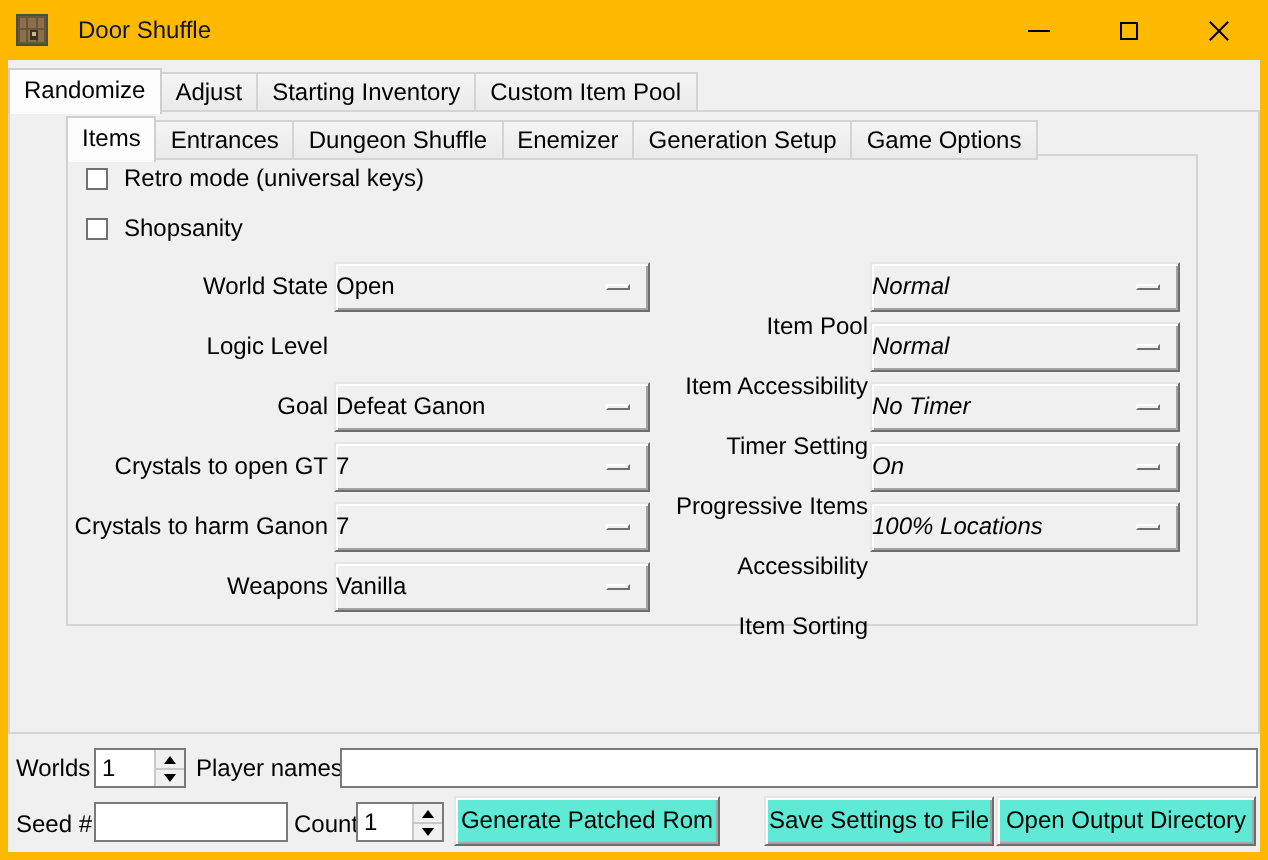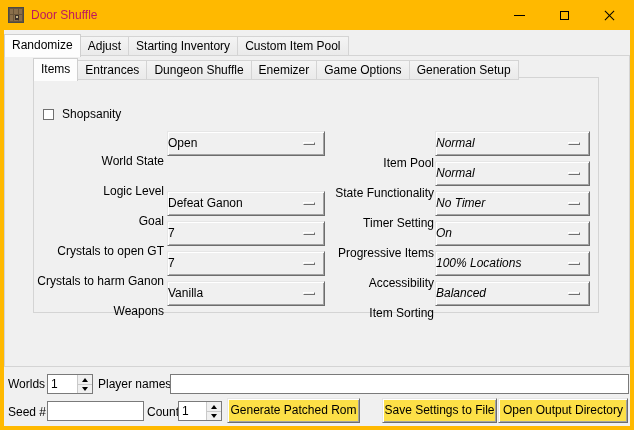--- a/index.html
+++ b/index.html
@@ -4,21 +4,21 @@
 <style>
   * { margin:0; padding:0; box-sizing:border-box; }
   html,body { width:634px; height:430px; }
   body { font-family:"Liberation Sans","DejaVu Sans",sans-serif; font-size:12px; color:#000; }
 
   .window { position:relative; width:634px; height:430px; background:#ffb900; overflow:hidden; }
 
   
   .titlebar { position:absolute; left:0; top:0; width:634px; height:30px; background:#ffb900; display:flex; align-items:center; }
   .app-icon { margin-left:8px; width:16px; height:16px; flex:0 0 auto; }
-  .title-text { margin-left:7px; font-size:12px; color:#be185d; }
+  .title-text { margin-left:15px; font-size:12px; color:#0f172a; }
   .win-controls { position:absolute; right:2px; top:0; height:30px; display:flex; }
   .win-btn { width:45px; height:30px; display:flex; align-items:center; justify-content:center; cursor:default; }
   .glyph-min { width:11px; height:1px; background:#000; }
   .glyph-max { width:9px; height:9px; border:1px solid #000; }
   .glyph-close { position:relative; width:13px; height:13px; }
   .glyph-close i { position:absolute; left:0; top:6px; width:13px; height:1px; background:#000; display:block; }
   .glyph-close i:first-child { transform:rotate(45deg); }
   .glyph-close i:last-child { transform:rotate(-45deg); }
 
   
@@ -35,21 +35,21 @@
   .inner-frame { position:absolute; left:29px; top:47px; width:566px; height:236px; border:1px solid #d4d4d4; background:#f0f0f0; }
 
   
   .cbrow { position:absolute; left:39px; height:14px; display:flex; align-items:center; cursor:default; }
   .cb { width:11px; height:11px; background:#fff; border:1px solid #707070; margin-right:8px; flex:0 0 auto; }
   .cbl { font-size:12px; }
 
   
   .optrow { position:absolute; left:0; width:634px; height:25px; }
   .flabel { position:absolute; top:0; height:25px; line-height:25px; font-size:12px; white-space:nowrap; }
-  .flabel.l { right:474px;margin-top:18px; }
+  .flabel.l { right:474px; }
   .flabel.r { right:204px;margin-top:20px; }
   .opt { position:absolute; top:0; height:25px; background:#f0f0f0;
          border:1px solid; border-color:#e6e6e6 #6d6d6d #6d6d6d #e6e6e6;
          box-shadow:inset 1px 1px 0 #ffffff, inset -1px -1px 0 #a3a3a3;
          cursor:default; }
   .opt.l { left:163px; width:158px; }
   .opt.r { left:431px; width:155px;font-style:italic; }
   .optval { display:block; width:100%; text-align:left; line-height:23px; font-size:12px; }
   .ind { position:absolute; right:9px; top:10px; width:12px; height:3px; background:#f0f0f0;
          border:1px solid; border-color:#ffffff #707070 #707070 #ffffff; }
@@ -58,21 +58,21 @@
   .blabel { position:absolute; font-size:12px; line-height:20px; white-space:nowrap; }
   .entry { position:absolute; height:20px; background:#fff; border:1px solid #7a7a7a; font-family:"Liberation Sans","DejaVu Sans",sans-serif; font-size:12px; padding:0 3px; outline:none; }
   .spin { position:absolute; height:20px; background:#fff; border:1px solid #7a7a7a; display:flex; }
   .spinval { flex:1 1 auto; min-width:0; border:none; outline:none; font-family:"Liberation Sans","DejaVu Sans",sans-serif; font-size:12px; padding:0 3px; background:#fff; }
   .spinbtns { flex:0 0 15px; display:flex; flex-direction:column; border-left:1px solid #c9c9c9; }
   .sb { flex:1 1 50%; background:#f0f0f0; display:flex; align-items:center; justify-content:center; cursor:default; }
   .sb + .sb { border-top:1px solid #c9c9c9; }
   .tri-up { width:0; height:0; border-left:3px solid transparent; border-right:3px solid transparent; border-bottom:4px solid #000; }
   .tri-dn { width:0; height:0; border-left:3px solid transparent; border-right:3px solid transparent; border-top:4px solid #000; }
 
-  .tkbtn { position:absolute; height:25px; background:#fde047;
+  .tkbtn { position:absolute; height:25px; background:#5eead4;
            border:1px solid; border-color:#e6e6e6 #6d6d6d #6d6d6d #e6e6e6;
            box-shadow:inset 1px 1px 0 #ffffff, inset -1px -1px 0 #a3a3a3;
            text-align:center; line-height:23px; font-size:12px; white-space:nowrap; cursor:default; }
 </style>
 </head>
 <body>
 
 <div class="window">
 
   <div class="titlebar">
@@ -111,46 +111,50 @@
       <div class="tab">Starting Inventory</div>
       <div class="tab">Custom Item Pool</div>
     </div>
     <div class="outer-frame"></div>
 
     <div class="tabs inner-tabs">
       <div class="tab selected">Items</div>
       <div class="tab">Entrances</div>
       <div class="tab">Dungeon Shuffle</div>
       <div class="tab">Enemizer</div>
+      <div class="tab">Generation Setup</div>
       <div class="tab">Game Options</div>
-      <div class="tab">Generation Setup</div>
     </div>
     <div class="inner-frame"></div>
 
+    <div class="cbrow" style="top:52px">
+      <span class="cb"></span>
+      <span class="cbl">Retro mode (universal keys)</span>
+    </div>
     <div class="cbrow" style="top:77px">
       <span class="cb"></span>
       <span class="cbl">Shopsanity</span>
     </div>
 
     <div class="optrow" style="top:101px">
       <div class="flabel l">World State</div>
       <div class="opt l">
         <span class="optval">Open</span>
         <span class="ind"></span>
       </div>
       <div class="flabel r">Item Pool</div>
       <div class="opt r">
         <span class="optval">Normal</span>
         <span class="ind"></span>
       </div>
     </div>
 
     <div class="optrow" style="top:131px">
       <div class="flabel l">Logic Level</div>
-      <div class="flabel r">State Functionality</div>
+      <div class="flabel r">Item Accessibility</div>
       <div class="opt r">
         <span class="optval">Normal</span>
         <span class="ind"></span>
       </div>
     </div>
 
     <div class="optrow" style="top:161px">
       <div class="flabel l">Goal</div>
       <div class="opt l">
         <span class="optval">Defeat Ganon</span>
@@ -189,24 +193,20 @@
       </div>
     </div>
 
     <div class="optrow" style="top:251px">
       <div class="flabel l">Weapons</div>
       <div class="opt l">
         <span class="optval">Vanilla</span>
         <span class="ind"></span>
       </div>
       <div class="flabel r">Item Sorting</div>
-      <div class="opt r">
-        <span class="optval">Balanced</span>
-        <span class="ind"></span>
-      </div>
     </div>
 
     <div class="blabel" style="left:4px; top:344px">Worlds</div>
     <div class="spin" style="left:43px; top:344px; width:46px">
       <input class="spinval" value="1" style="">
       <div class="spinbtns">
         <div class="sb">
             <span class="tri-up"></span>
           </div>
         <div class="sb">

